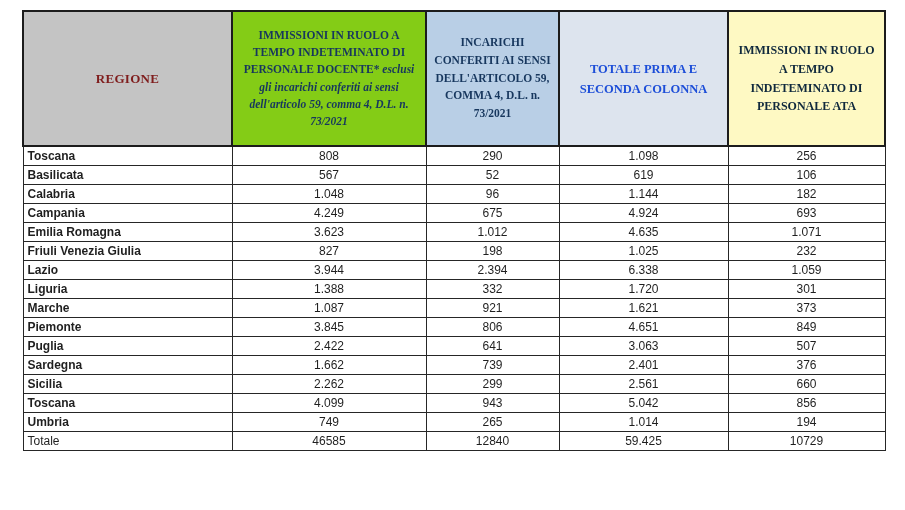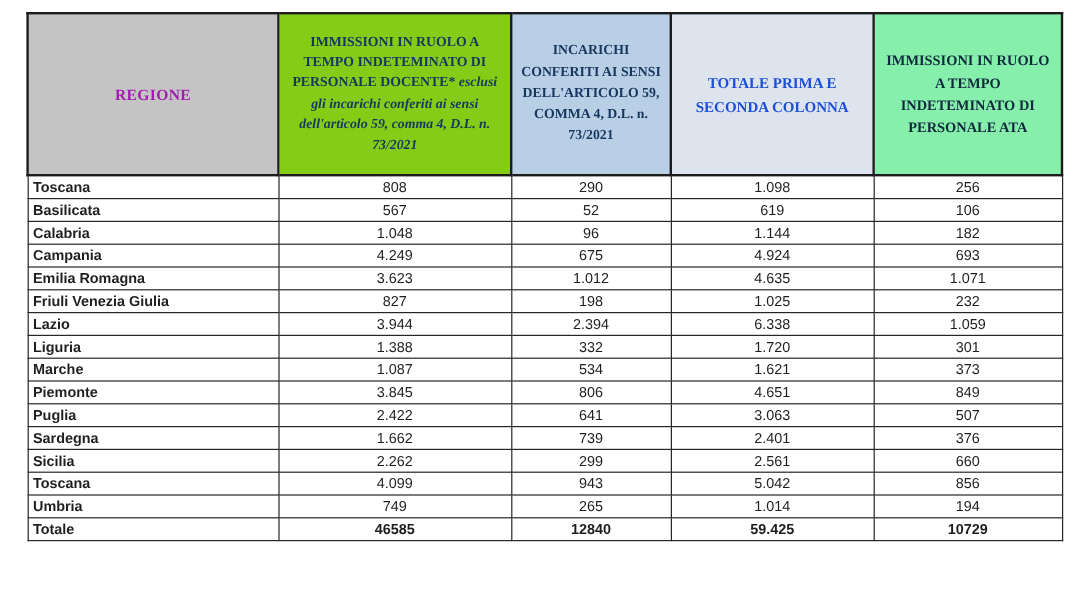--- a/index.html
+++ b/index.html
@@ -16,36 +16,36 @@
   thead th { border: 2px solid #1c1c1c; }
   thead tr { height: 135px; }
   th {
     font-family: "Liberation Serif", serif;
     font-weight: bold;
     text-align: center;
     vertical-align: middle;
     padding: 2px 5px;
     color: #17375e;
   }
-  th.h-regione  { background: #c4c4c4; color: #a21caf; font-size: 13px; letter-spacing: 0.3px; }
+  th.h-regione  { background: #c4c4c4; color: #7f1d1d; font-size: 13px; letter-spacing: 0.3px; }
   th.h-docente  { background: #84cc16; font-size: 11.5px; line-height: 1.5; }
   th.h-incarichi{ background: #b9cfe6; font-size: 11.5px; line-height: 1.55; }
   th.h-totale   { background: #dde4ee; color: #1d4ed8; font-size: 12.5px; line-height: 1.6; }
-  th.h-ata      { background: #86efac; color: #10293d; font-size: 12px; line-height: 1.55; }
+  th.h-ata      { background: #fef9c3; color: #10293d; font-size: 12px; line-height: 1.55; }
   th .hi { font-style: italic; }
   tbody td {
     background: #ffffff;
     height: 18px;
     font-size: 12px;
     color: #1f1f1f;
     padding: 0 4px;
   }
   td.region { font-weight: bold; text-align: left; }
   td.num { text-align: center; }
-  tr.total td { font-weight: bold; }
+  tr.total td { font-weight: normal; }
 </style>
 </head>
 <body>
 
 <div class="table-wrap">
   <table>
     <colgroup>
       <col style="width:209px">
       <col style="width:194px">
       <col style="width:133px">
@@ -114,21 +114,21 @@
         <tr>
           <td class="region">Liguria</td>
           <td class="num">1.388</td>
           <td class="num">332</td>
           <td class="num">1.720</td>
           <td class="num">301</td>
         </tr>
         <tr>
           <td class="region">Marche</td>
           <td class="num">1.087</td>
-          <td class="num">534</td>
+          <td class="num">921</td>
           <td class="num">1.621</td>
           <td class="num">373</td>
         </tr>
         <tr>
           <td class="region">Piemonte</td>
           <td class="num">3.845</td>
           <td class="num">806</td>
           <td class="num">4.651</td>
           <td class="num">849</td>
         </tr>

